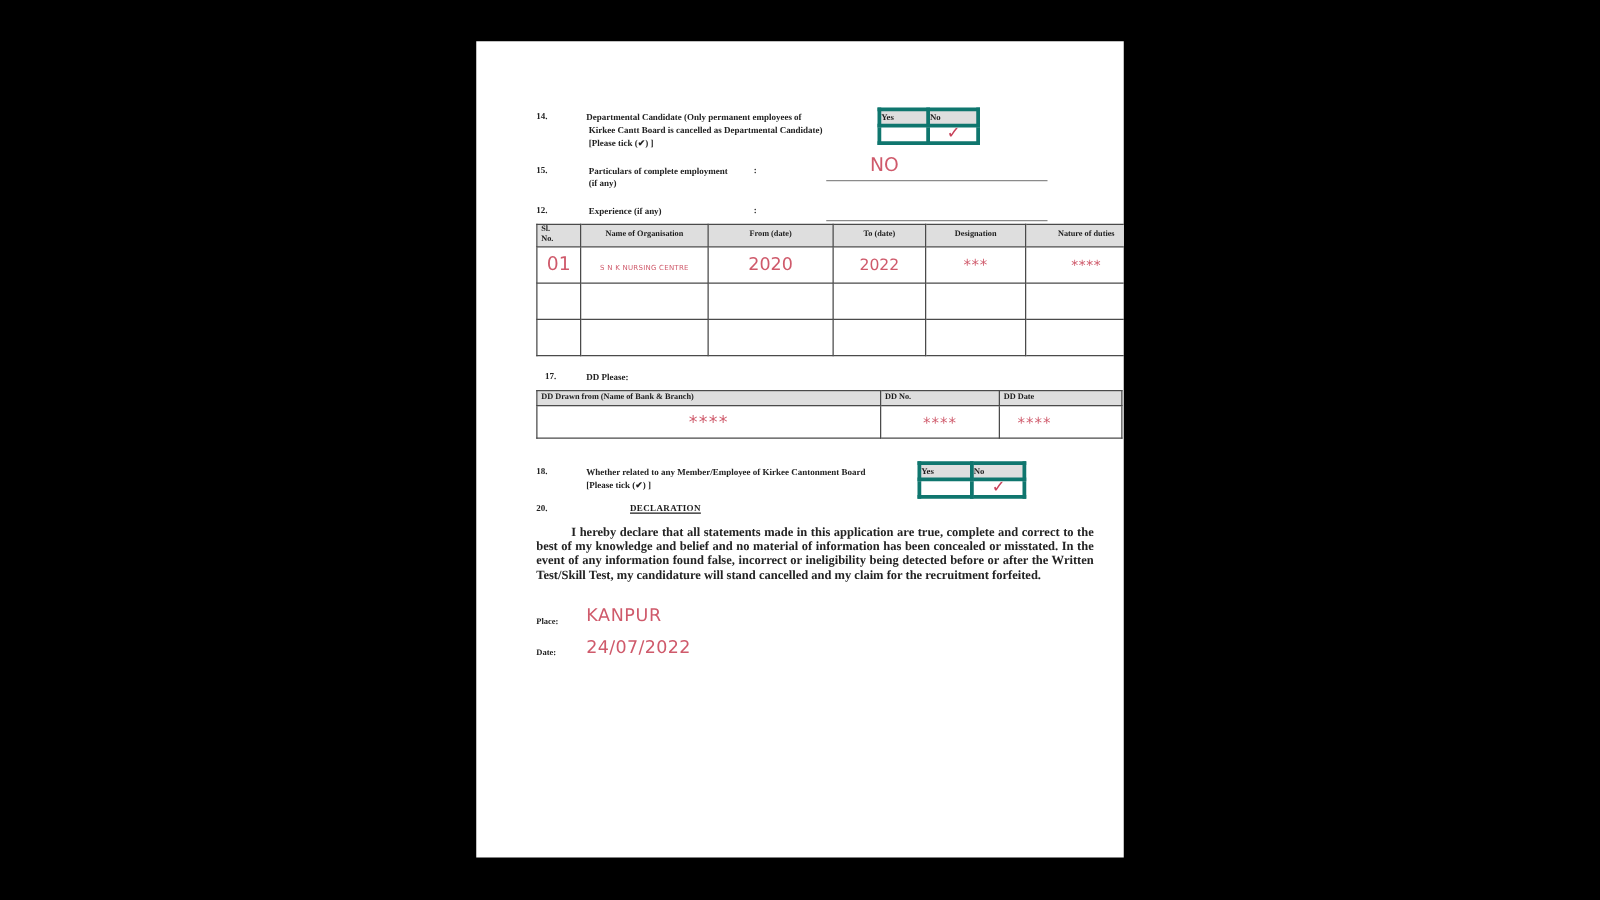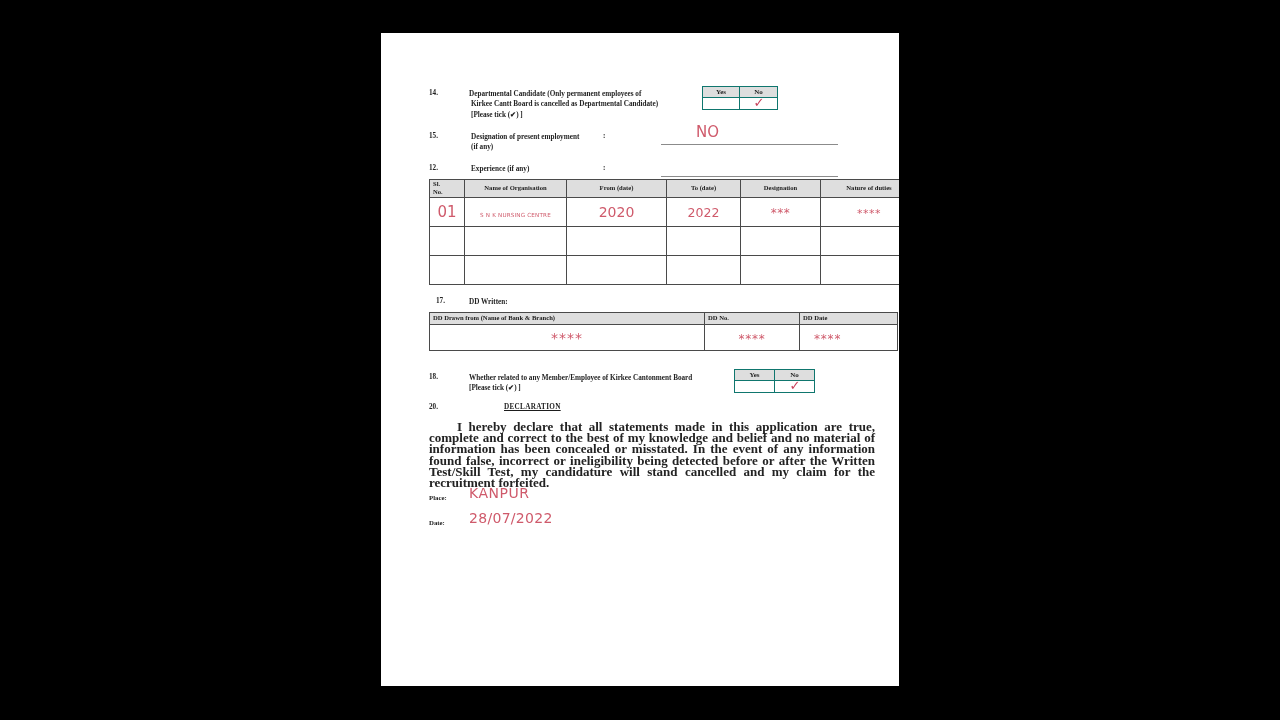--- a/index.html
+++ b/index.html
@@ -81,23 +81,23 @@
     color: #e3a3ae;
   }
 
   
   .yn {
     position: absolute;
     border-collapse: collapse;
     table-layout: fixed;
   }
   .yn td, .yn th {
-    border: 1px solid #0f766e;
+    border: 3px solid #0f766e;
     padding: 0;
-    text-align: center;
+    text-align: left;
     vertical-align: middle;
   }
   .yn th {
     background: #dedede;
     font-family: "Liberation Serif", serif;
     font-weight: bold;
     font-size: 7px;
     color: #1f1f1f;
     height: 10px;
   }
@@ -144,21 +144,21 @@
   .cellval {
     font-family: "DejaVu Sans", sans-serif;
     color: #cf5a6b;
     white-space: nowrap;
   }
 
   
   .decl {
     position: absolute;
     font-family: "Liberation Serif", serif;
-    font-size: 13px;
+    font-size: 10px;
     line-height: 11.2px;
     color: #232323;
     text-align: justify;
     text-justify: inter-word;
     font-weight: bold;
   }
   .decl .indent { display: inline-block; width: 28px; }
 
   .decl-head {
     position: absolute;
@@ -216,21 +216,21 @@
         <tr>
           <td></td>
           <td class="tickcell">
             <span class="tick">✓</span>
           </td>
         </tr>
       </tbody>
         </table>
 
       <div class="abs num" style="left:48px; top:99px;">15.</div>
-      <div class="abs lbl" style="left:90px; top:99px;">Designation of present employment</div>
+      <div class="abs lbl" style="left:90px; top:99px;">Particulars of complete employment</div>
       <div class="abs lbl" style="left:90px; top:109.4px;">(if any)</div>
       <div class="abs colon" style="left:222px; top:99px;">:</div>
       <div class="rule" style="left:280px; top:111px; width:177px;"></div>
       <div class="fill" style="left:315px; top:90px; font-size:15px;">NO</div>
 
       <div class="abs num" style="left:48px; top:131px;">12.</div>
       <div class="abs lbl" style="left:90px; top:131px;">Experience (if any)</div>
       <div class="abs colon" style="left:222px; top:131px;">:</div>
       <div class="rule" style="left:280px; top:143px; width:177px;"></div>
 
@@ -282,21 +282,21 @@
             <td><span class="cellval"></span></td>
             <td><span class="cellval"></span></td>
             <td><span class="cellval"></span></td>
             <td><span class="cellval"></span></td>
             <td><span class="cellval"></span></td>
           </tr>
         </tbody>
       </table>
 
       <div class="abs num" style="left:55px; top:264px;">17.</div>
-      <div class="abs lbl" style="left:88px; top:264px;">DD Written:</div>
+      <div class="abs lbl" style="left:88px; top:264px;">DD Please:</div>
 
       <table class="gtable" style="left:48px; top:279px; width:447px;">
         <thead>
           <tr>
             <th class="lft" style="width:268px; height:11px;">DD Drawn from (Name of Bank &amp; Branch)</th>
             <th class="lft" style="width:88px; height:11px;">DD No.</th>
             <th class="lft" style="width:91px; height:11px;">DD Date</th>
           </tr>
         </thead>
         <tbody>
@@ -337,18 +337,18 @@
       <div class="decl-head" style="left:88px; top:370px;padding-left:35px;">DECLARATION</div>
 
       <div class="decl" style="left:48px; top:388px; width:446px;">
         <span class="indent"></span><span>I hereby declare that all statements made in this application are true, complete and correct to the best of my knowledge and belief and no material of information has been concealed or misstated. In the event of any information found false, incorrect or ineligibility being detected before or after the Written Test/Skill Test, my candidature will stand cancelled and my claim for the recruitment forfeited.</span>
       </div>
 
       <div class="abs lbl" style="left:48px; top:460px; font-size:6.8px;">Place:</div>
       <div class="fill" style="left:88px; top:452px; font-size:14px; letter-spacing:0.5px;">KANPUR</div>
 
       <div class="abs lbl" style="left:48px; top:485px; font-size:6.8px;">Date:</div>
-      <div class="fill" style="left:88px; top:477px; font-size:14px; letter-spacing:0.3px;">28/07/2022</div>
+      <div class="fill" style="left:88px; top:477px; font-size:14px; letter-spacing:0.3px;">24/07/2022</div>
 
 
     </div>
   </div>
 </div>
 
 </body></html>

